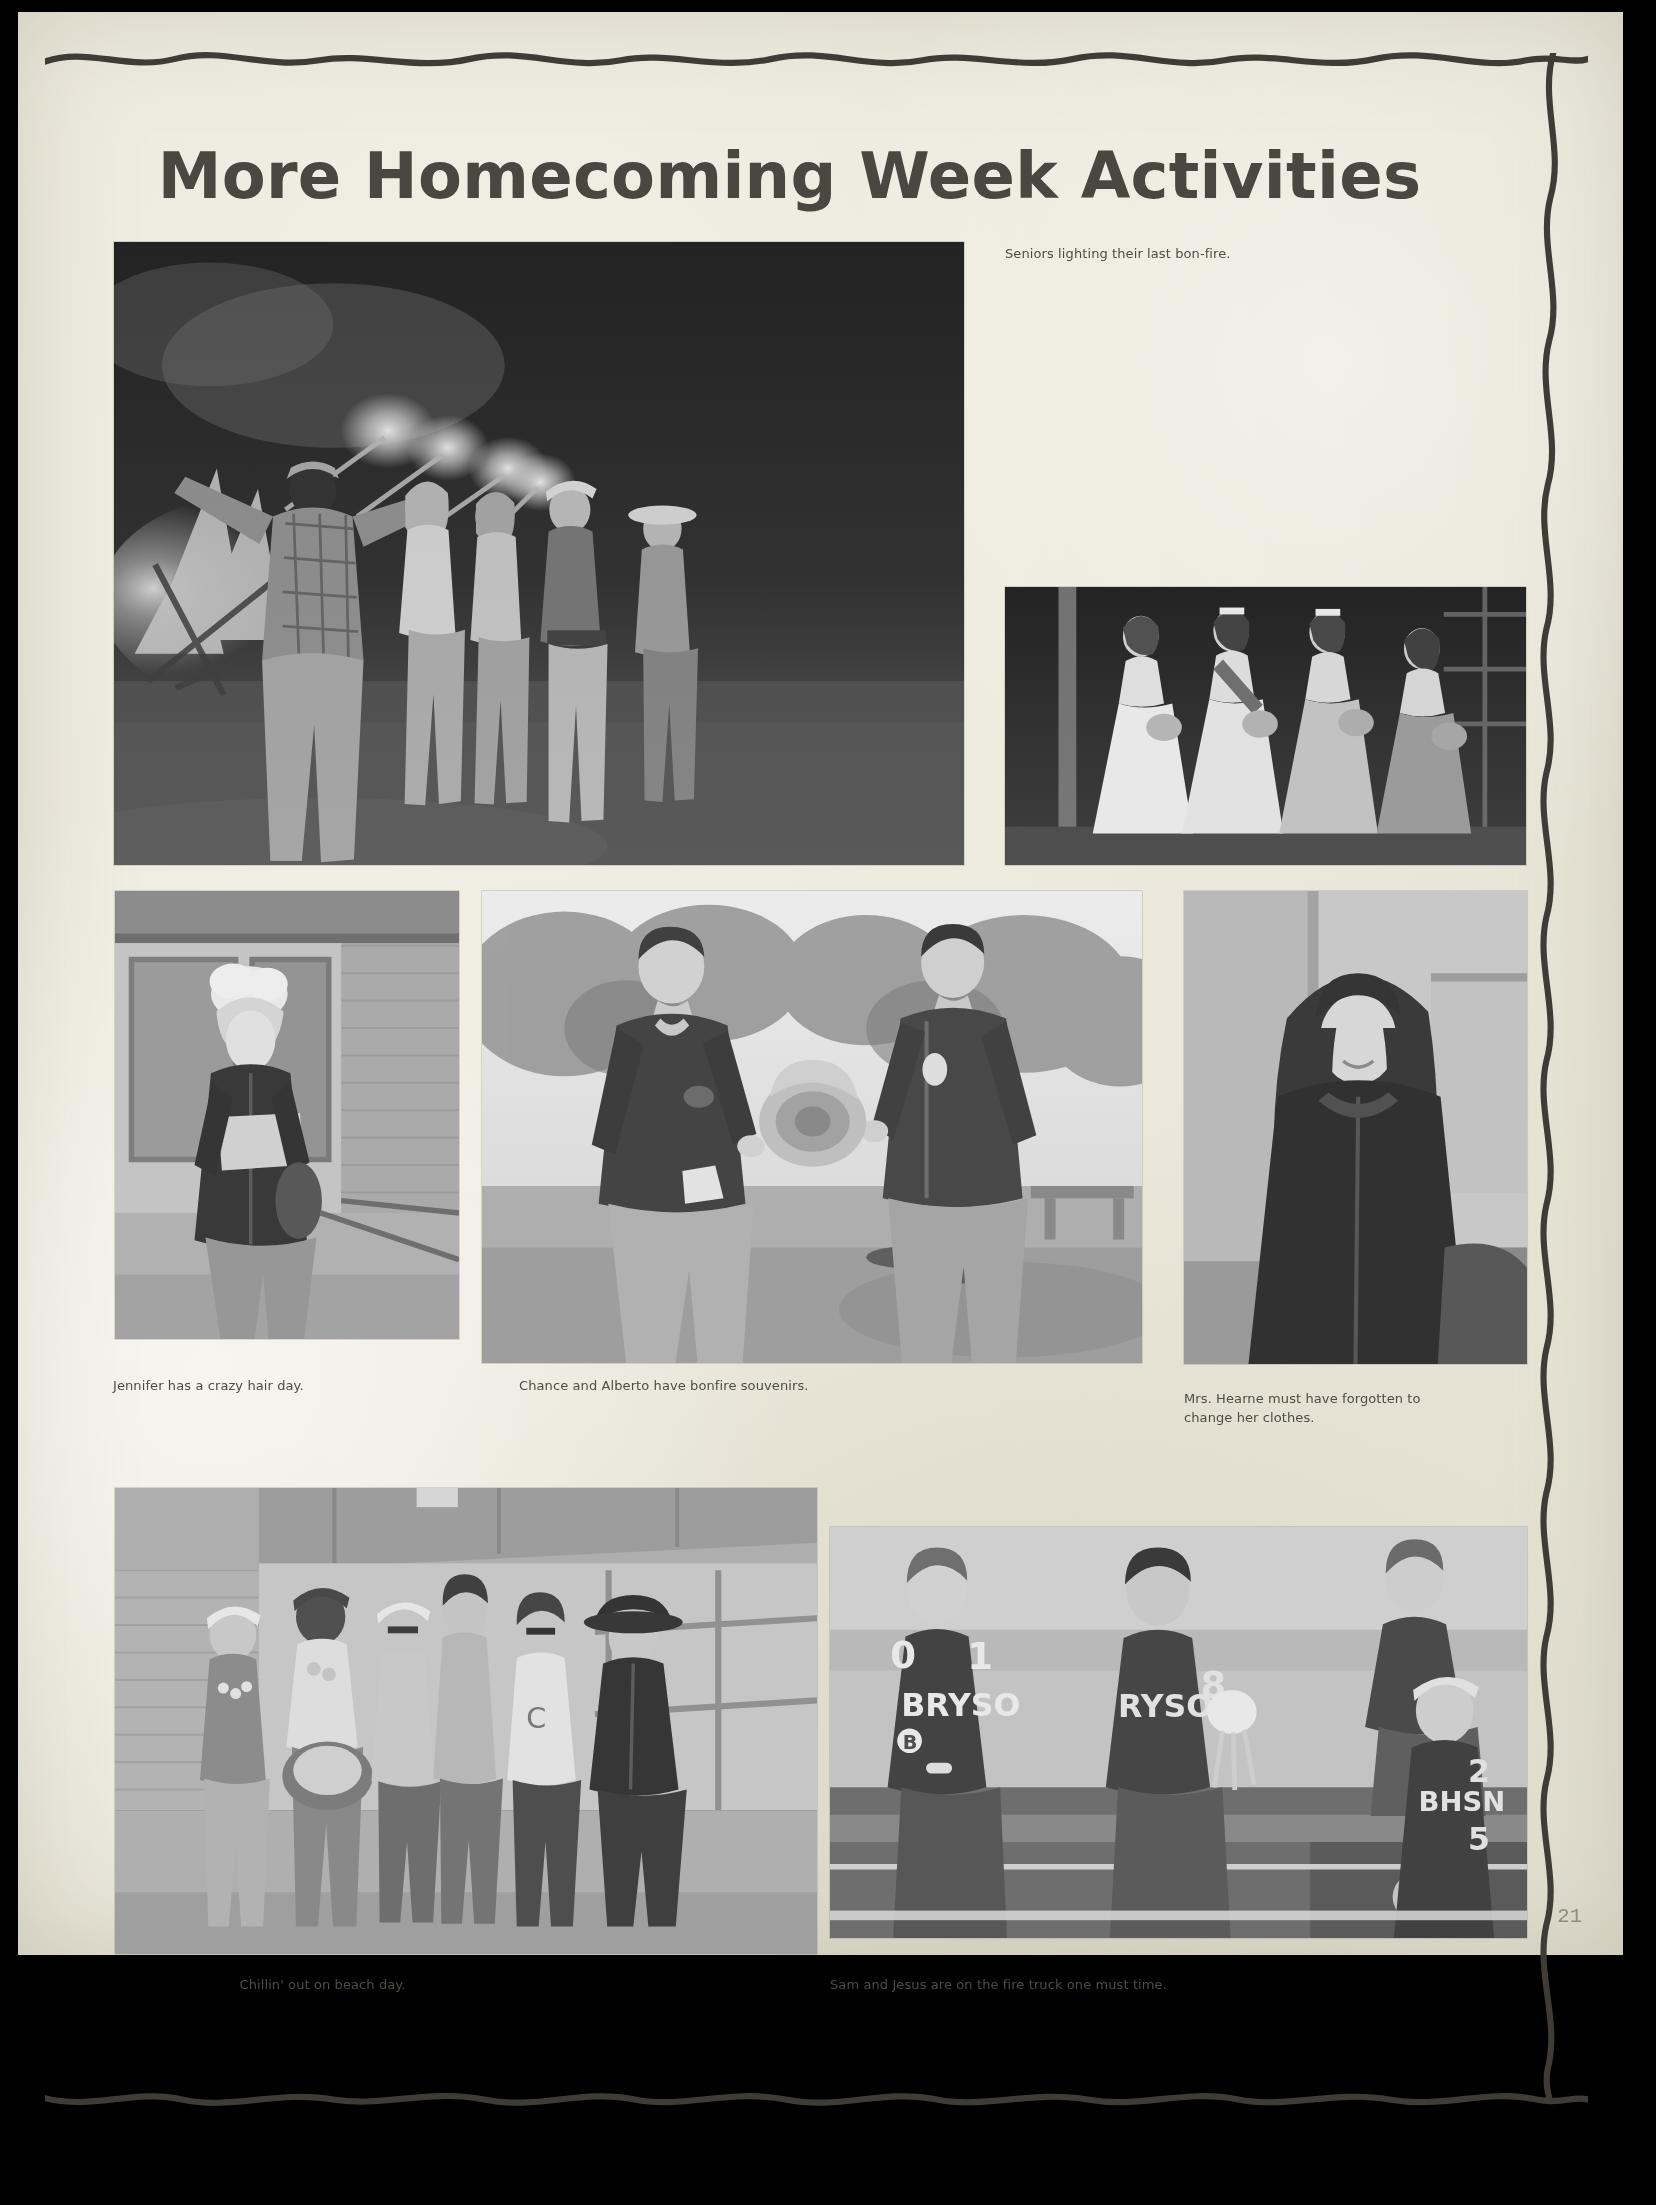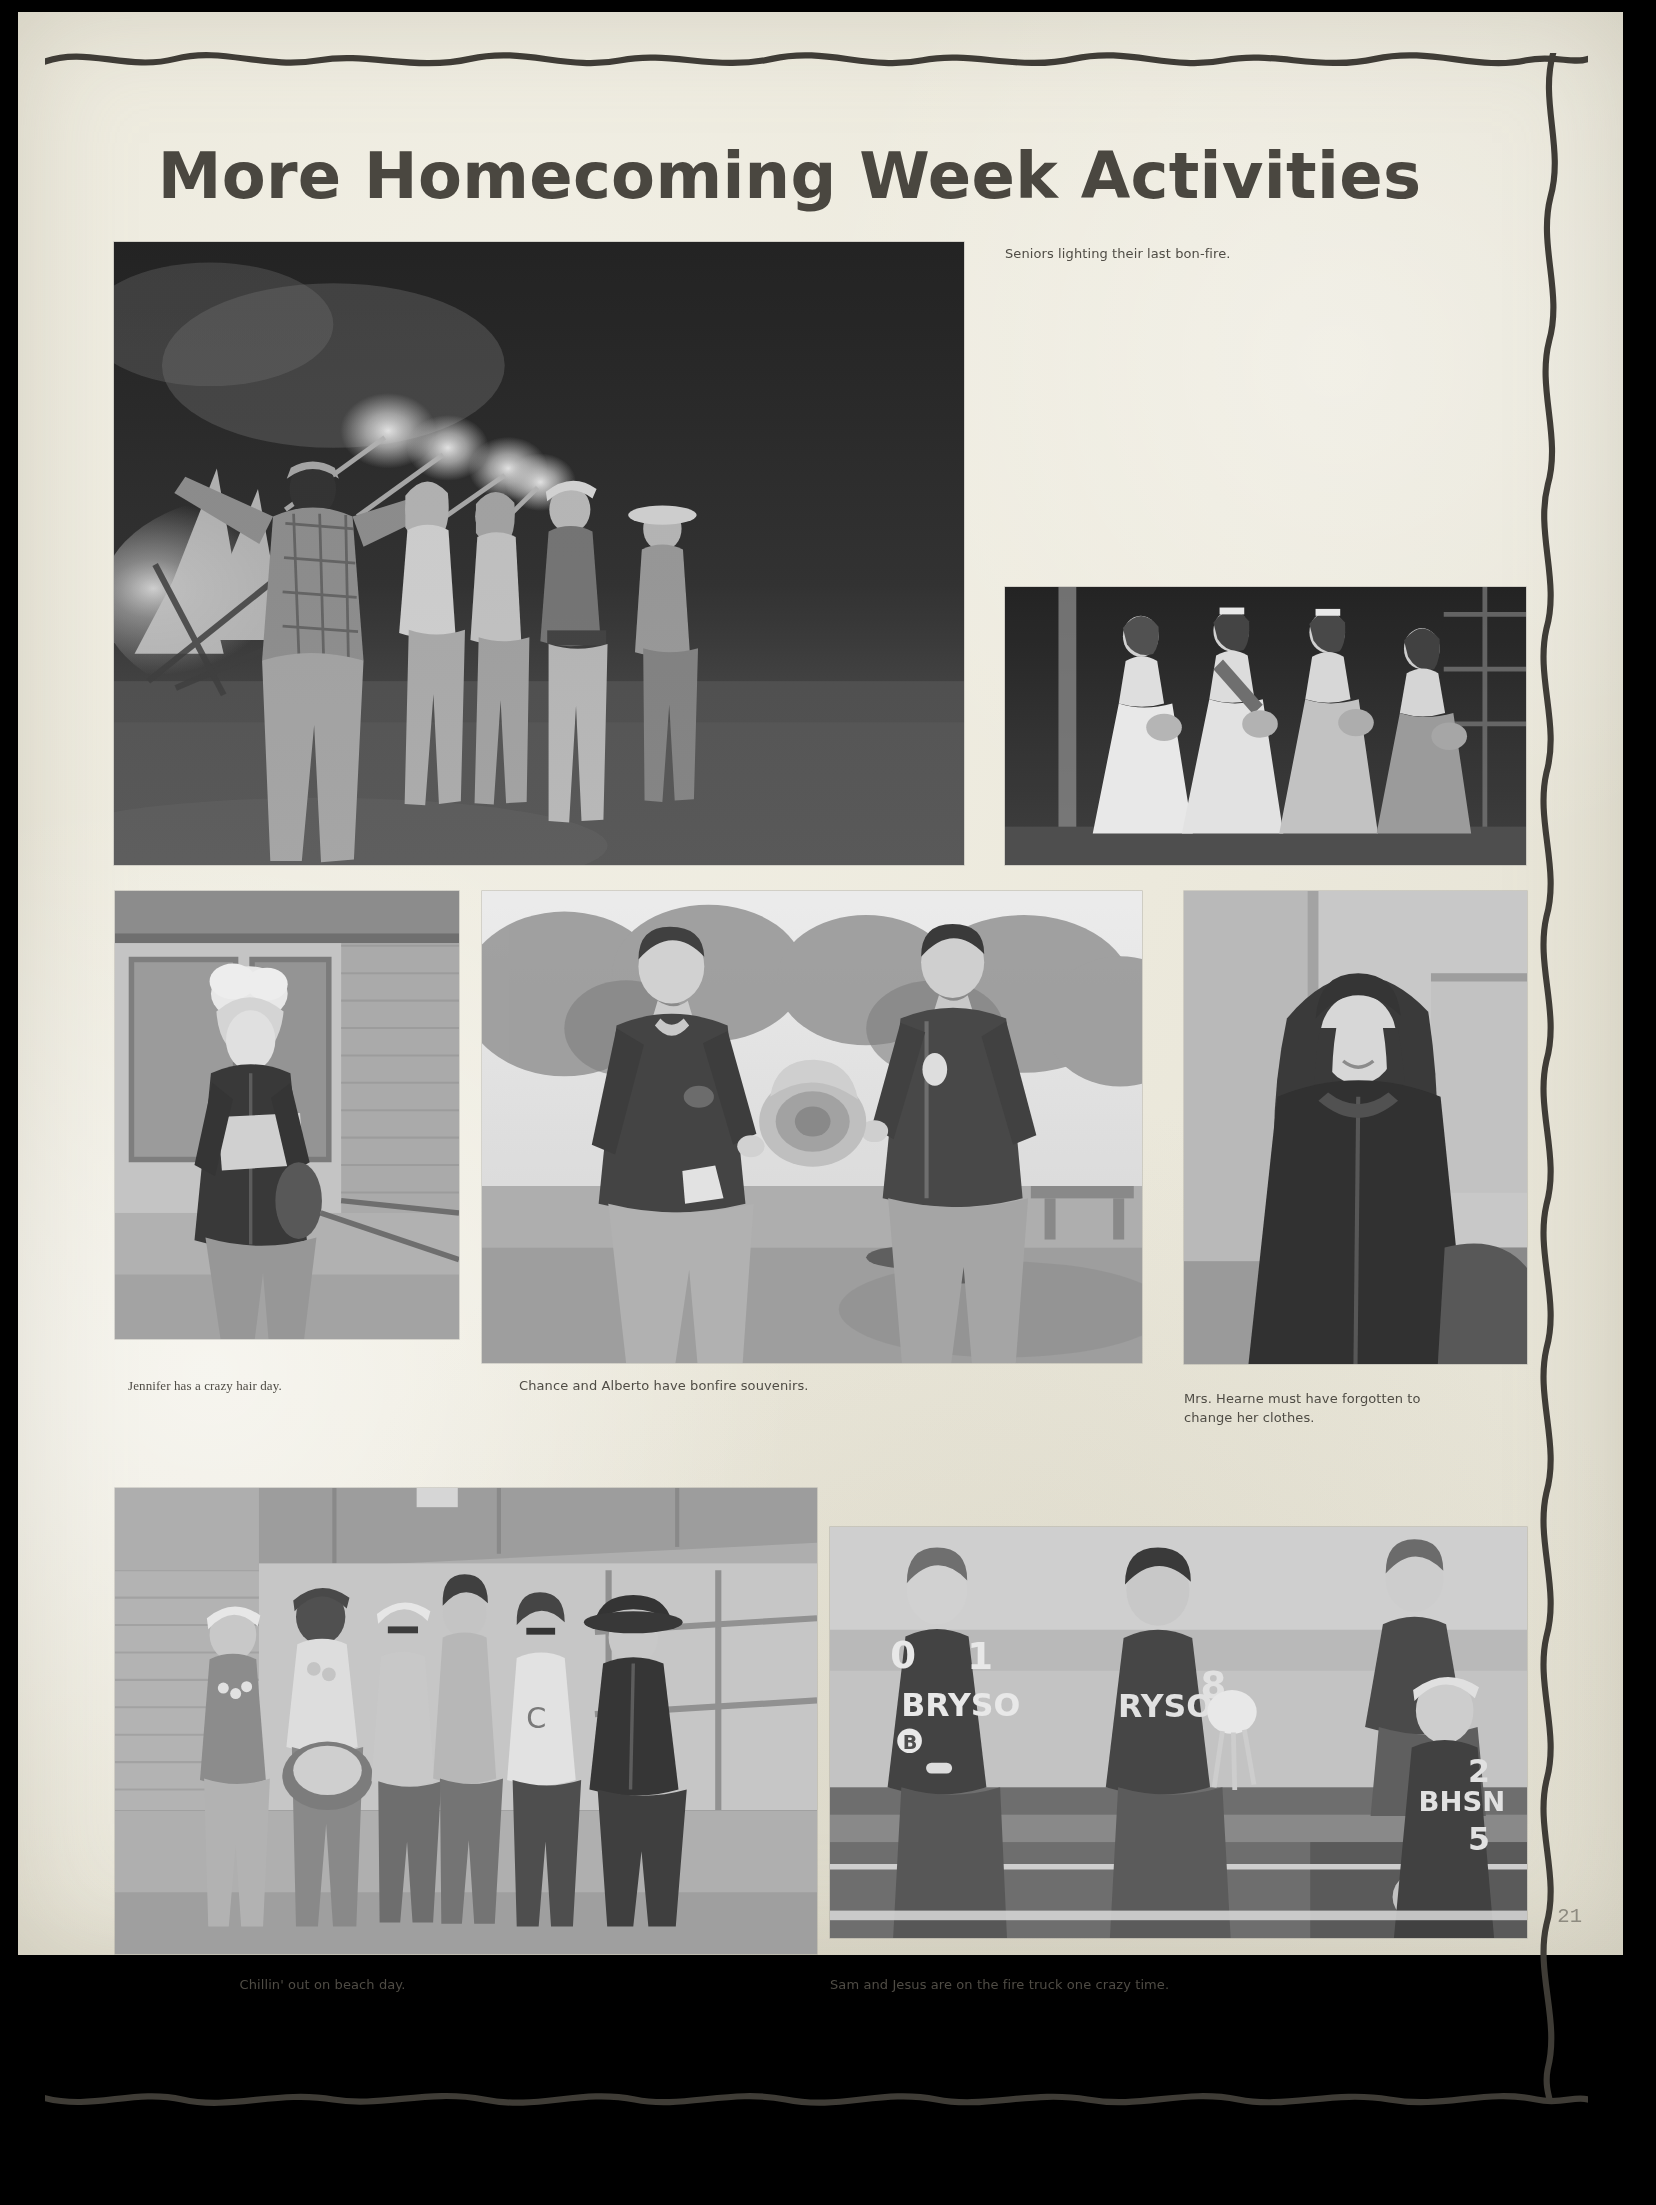--- a/index.html
+++ b/index.html
@@ -462,21 +462,21 @@
 
         <path d="M136,300 q118,-48 238,0 l40,390 l-320,0 z" fill="#2b2925"></path>
         <path d="M254,300 l-4,390" stroke="#55524a" stroke-width="6"></path>
         <path d="M196,306 q58,50 116,0 l-14,-12 q-44,34 -88,0 z" fill="#4e4b44"></path>
       </g>
 
       <path d="M380,520 q80,-20 120,30 l0,140 l-130,0 z" fill="#56534b"></path>
     </svg>
   </div>
 
-  <div class="caption" style="left:110px; top:1365px; width:302px;font-family:Liberation Serif, serif;">Jennifer has a crazy hair day.</div>
+  <div class="caption" style="left:95px; top:1365px; width:302px;">Jennifer has a crazy hair day.</div>
   <div class="caption" style="left:469px; top:1365px; width:521px;margin-left:32px;">Chance and Alberto have bonfire souvenirs.</div>
   <div class="caption" style="left:1166px; top:1378px; width:288px;">Mrs. Hearne must have forgotten to change her clothes.</div>
 
   <div class="photo" id="p-beach" style="left:97px; top:1476px; width:702px; height:466px;">
     <svg viewBox="0 0 1024 680" preserveAspectRatio="none" style="position:absolute;inset:0;width:100%;height:100%">
       <rect width="1024" height="680" fill="#c7c2b4"></rect>
 
       <rect x="0" y="0" width="210" height="680" fill="#b9b4a6"></rect>
       <g stroke="#a29d90" stroke-width="3" opacity="0.8">
         <line x1="0" y1="40" x2="210" y2="40"></line>
@@ -636,18 +636,18 @@
         <text x="858" y="414" font-family="DejaVu Sans" font-weight="bold" font-size="40" fill="#e9e5d9">BHSN</text>
         <text x="930" y="372" font-family="DejaVu Sans" font-weight="bold" font-size="46" fill="#e9e5d9">2</text>
         <text x="930" y="472" font-family="DejaVu Sans" font-weight="bold" font-size="46" fill="#e9e5d9">5</text>
       </g>
 
       <rect y="560" width="1016" height="14" fill="#e2ded1" opacity="0.85"></rect>
     </svg>
   </div>
 
   <div class="caption" style="left:99px; top:1964px; width:411px;text-align:center;">Chillin' out on beach day.</div>
-  <div class="caption" style="left:812px; top:1964px; width:699px;">Sam and Jesus are on the fire truck one crazy time.</div>
+  <div class="caption" style="left:812px; top:1964px; width:699px;">Sam and Jesus are on the fire truck one must time.</div>
 
   <div id="page-number">21</div>
 
 </div>
 
 
 </body></html>

